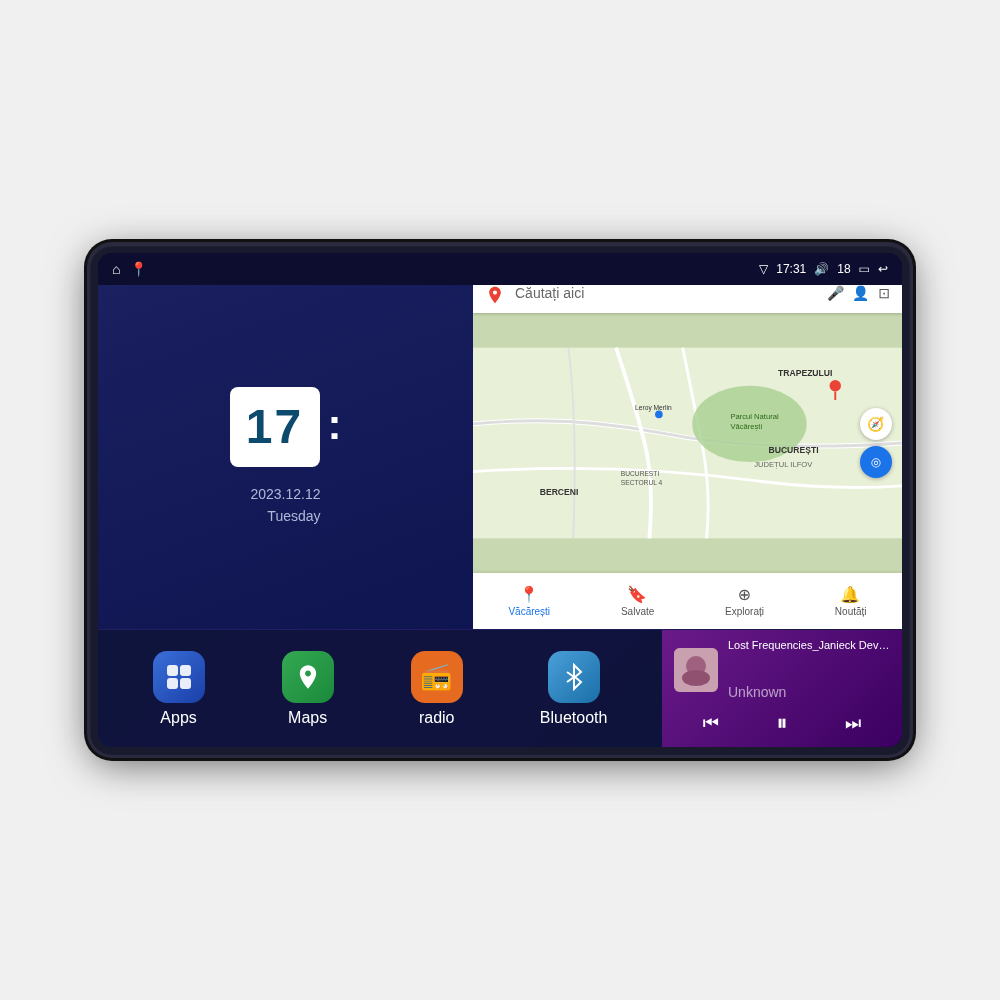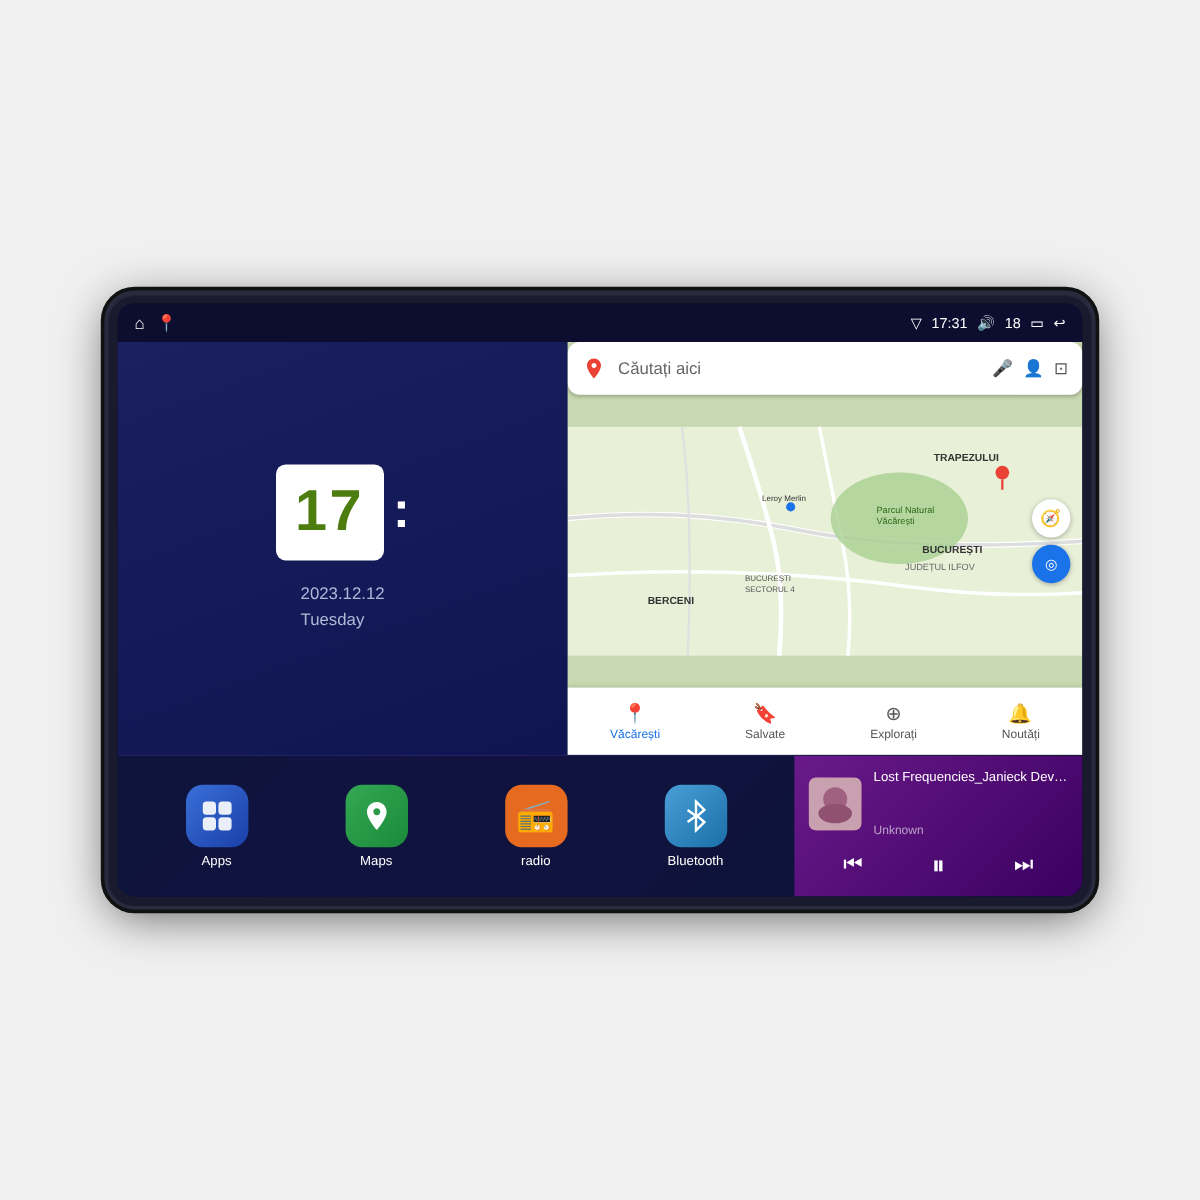--- a/index.html
+++ b/index.html
@@ -98,21 +98,21 @@
     }
 
     .clock-display {
       display: flex;
       align-items: center;
       gap: 8px;
     }
 
     .clock-block {
       background: #fff;
-      color: #4d7c0f;
+      color: #0c4a6e;
       font-size: 48px;
       font-weight: bold;
       width: 90px;
       height: 80px;
       display: flex;
       align-items: center;
       justify-content: center;
       border-radius: 8px;
       letter-spacing: 2px;
     }
@@ -120,45 +120,44 @@
     .clock-colon {
       color: #fff;
       font-size: 42px;
       font-weight: bold;
       margin-bottom: 4px;
     }
 
     .clock-date {
       color: #b0b8d8;
       font-size: 14px;
-      text-align: left;
+      text-align: right;
       line-height: 1.6;
     }
 
     
     .map-panel {
       flex: 1;
       background: #c8d8b0;
       position: relative;
       overflow: hidden;
       display: flex;
       flex-direction: column;
     }
 
     .map-search-bar {
       background: #fff;
-      height: 44px;
-      display: flex;
-      align-items: center;
+      height: 28px;
+      display: flex;
+      align-items: flex-start;
       padding: 0 12px;
       gap: 10px;
       box-shadow: 0 1px 3px rgba(0,0,0,0.2);
       flex-shrink: 0;
       z-index: 2;
-      border-radius: 10px;
     }
 
     .map-search-icon {
       width: 20px;
       height: 20px;
     }
 
     .map-search-input {
       flex: 1;
       font-size: 14px;
@@ -265,21 +264,21 @@
       height: 52px;
       border-radius: 14px;
       display: flex;
       align-items: center;
       justify-content: center;
       font-size: 22px;
     }
 
     .app-label {
       color: #fff;
-      font-size: 11px;
+      font-size: 16px;
       text-align: center;
     }
 
     .app-icon.apps-bg { background: linear-gradient(135deg, #3a6fd8, #1a3fa8); }
     .app-icon.maps-bg { background: linear-gradient(135deg, #34a853, #1a8a3a); }
     .app-icon.radio-bg { background: #e66a20; }
     .app-icon.bt-bg { background: linear-gradient(135deg, #4a9fd8, #1a6fa8); }
     .app-icon.carlink-bg { background: linear-gradient(135deg, #4ab8a0, #1a8870); }
 
     
@@ -321,21 +320,21 @@
     .music-title {
       color: #fff;
       font-size: 11px;
       white-space: nowrap;
       overflow: hidden;
       text-overflow: ellipsis;
     }
 
     .music-artist {
       color: rgba(255,255,255,0.6);
-      font-size: 10px;
+      font-size: 14px;
       margin-top: 33px;
     }
 
     .music-controls {
       display: flex;
       align-items: center;
       justify-content: space-around;
     }
 
     .music-btn {

